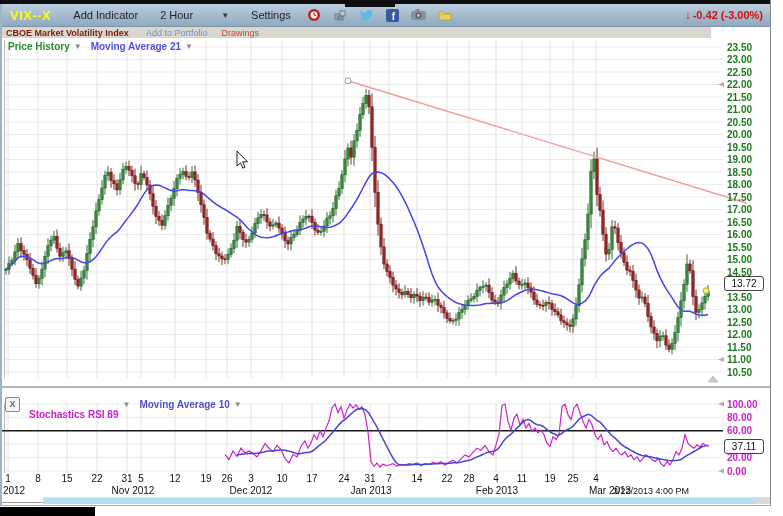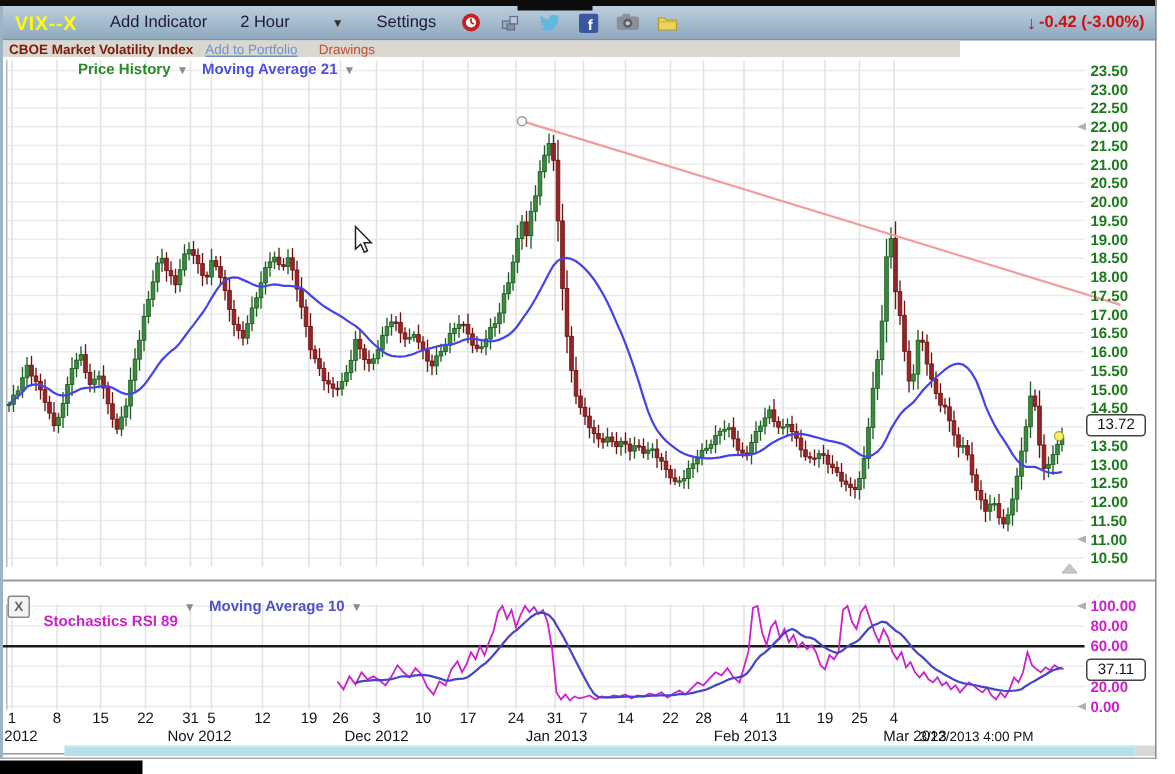--- a/index.html
+++ b/index.html
@@ -11,24 +11,24 @@
   .toolbar{position:absolute;left:0;top:4px;width:771px;height:23px;z-index:5;
            background:linear-gradient(#bccedd,#8fa9bd);display:flex;align-items:center;
            font-size:11px;color:#1c1c2e;border-bottom:1px solid #7a94a8;box-sizing:border-box;}
   .sym{color:#ffff00;font-weight:bold;font-size:13px;margin-left:10px;letter-spacing:.5px;}
   .titem{margin-left:22px;cursor:default;}
   .caret{font-size:8px;color:#333;margin-left:28px;}
   .lcaret{font-size:8px;color:#8a8a8a;margin-left:1px;}
   .ticons{display:flex;gap:12px;margin-left:16px;align-items:center;}
   .chg{margin-left:auto;margin-right:8px;color:#cc1111;font-weight:bold;display:flex;align-items:center;gap:2px;}
   .chg .arr{font-size:12px;}
-  .infobar{position:absolute;left:0;top:27px;width:640px;height:11px;z-index:5;background:#dad7d0;
+  .infobar{position:absolute;left:0;top:27px;width:711px;height:11px;z-index:5;background:#dad7d0;
            display:flex;align-items:center;font-size:9px;}
   .idx{color:#7c1b06;font-weight:bold;margin-left:6px;}
-  .link1{color:#6d93c9;margin-left:8px;text-decoration:underline;}
+  .link1{color:#6d93c9;margin-left:17px;}
   .link2{color:#c0512f;margin-left:14px;}
   svg.canvas{position:absolute;left:0;top:0;z-index:1;}
   svg text{font-family:"Liberation Sans",sans-serif;}
   .overlay{position:absolute;z-index:5;}
   .legend{display:flex;align-items:center;font-size:10px;font-weight:bold;gap:3px;}
   .lg-price{color:#2a8a2a;} .lg-ma{color:#5050dd;} .lg-stoch{color:#cc22cc;margin-top:20px;} .lg-ma2{color:#5050c8;}
   .valbox{border:1px solid #444;border-radius:3px;background:#fff;box-shadow:inset 0 0 0 1px #fff;
           font-size:10px;color:#111;width:38px;text-align:center;height:13px;line-height:13px;}
   .xbtn{width:13px;height:13px;border:1px solid #888;border-radius:2px;background:#f4f4f4;color:#666;
         font-size:9px;font-weight:bold;text-align:center;line-height:12px;margin-right:6px;}
@@ -719,21 +719,21 @@
       <text x="251" y="494" fill="#111" font-size="10" text-anchor="middle" font-weight="normal">Dec 2012</text>
       <text x="371" y="494" fill="#111" font-size="10" text-anchor="middle" font-weight="normal">Jan 2013</text>
       <text x="497" y="494" fill="#111" font-size="10" text-anchor="middle" font-weight="normal">Feb 2013</text>
       <text x="610" y="494" fill="#111" font-size="10" text-anchor="middle" font-weight="normal">Mar 2013</text>
       <text x="651" y="494" fill="#111" font-size="9" text-anchor="middle" font-weight="normal">3/22/2013 4:00 PM</text>
       <line x1="0" y1="387" x2="770" y2="387" stroke="#999" stroke-width="1.4"></line>
       <polygon points="708,382 718,382 713,376" fill="#c8c8c8" stroke="#aaa" stroke-width="0.6"></polygon>
       <path d="M237 151 L237 166 L240.5 162.8 L242.8 168.2 L245 167.2 L242.7 161.8 L247.5 161.8 Z" fill="#fff" stroke="#222" stroke-width="1"></path>
     </svg>
 
-  <div class="overlay legend" style="left:8px;top:41px;margin-left:44px;">
+  <div class="overlay legend" style="left:8px;top:41px;">
     <span class="lg-price">Price History</span>
     <span class="lcaret">▼</span>
     <span class="lg-ma" style="margin-left:6px;">Moving Average 21</span>
     <span class="lcaret">▼</span>
   </div>
 
   <div class="overlay legend" style="left:5px;top:389px;">
     <span class="xbtn">X</span>
     <span class="lg-stoch">Stochastics RSI 89</span>
     <span class="lcaret">▼</span>

